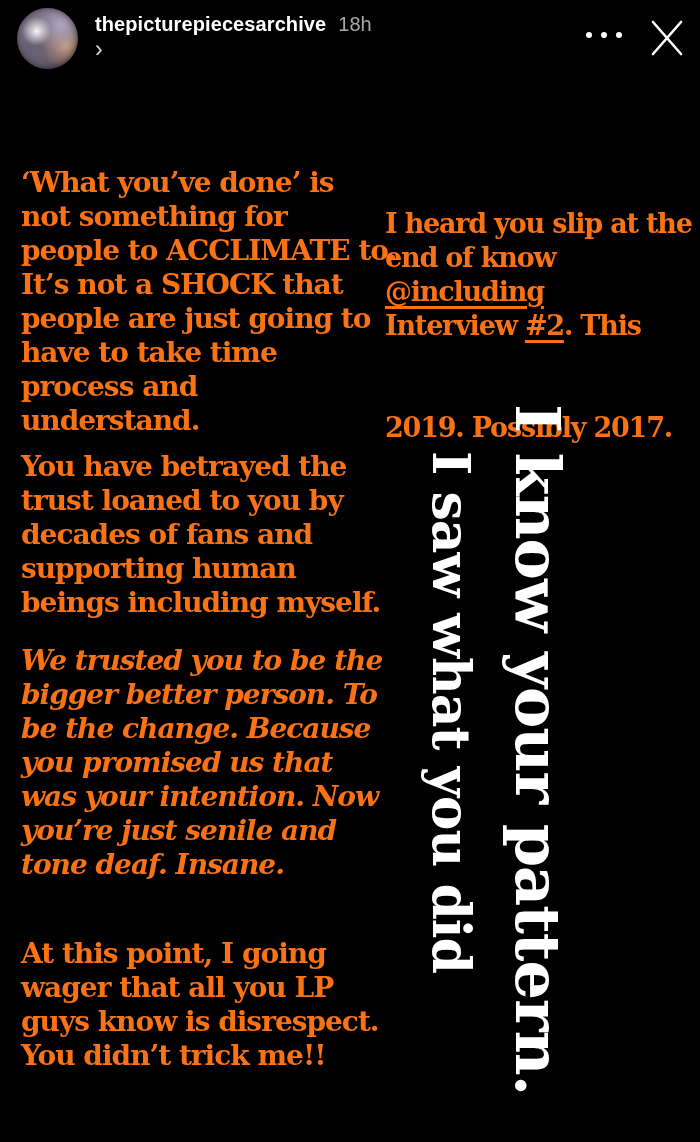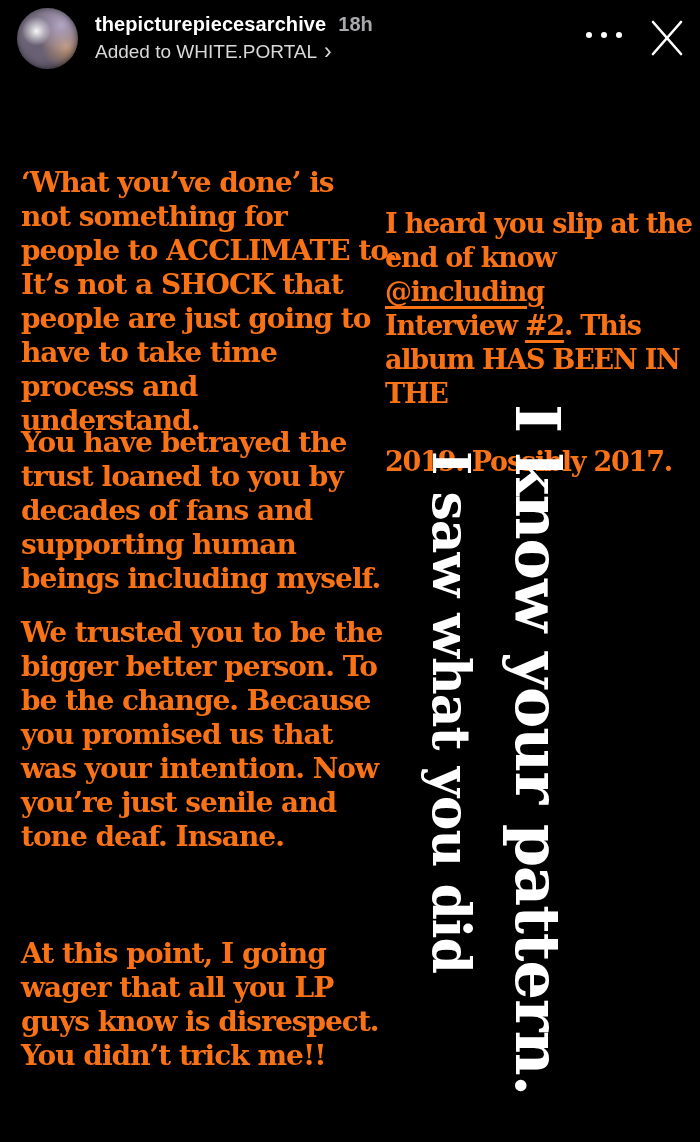--- a/index.html
+++ b/index.html
@@ -24,21 +24,21 @@
       radial-gradient(circle at 80% 62%, #c59a79, rgba(197,154,121,0) 40%),
       radial-gradient(circle at 38% 75%, #6b6276, rgba(107,98,118,0) 55%),
       linear-gradient(135deg, #8d8398 0%, #55505e 60%, #332f38 100%);
     box-shadow: inset 0 0 6px rgba(0,0,0,0.55);
   }
   .hmeta { position: absolute; left: 95px; top: 13px; }
   .hrow1 { display: flex; align-items: baseline; gap: 12px; }
   .username {
     color: #ffffff; font-size: 20px; font-weight: 700; letter-spacing: 0.1px;
   }
-  .time { color: #a9a9ad; font-size: 20px; font-weight: 700; text-align: center; }
+  .time { color: #a9a9ad; font-size: 20px; font-weight: 400; text-align: center; }
   .hrow2 {
     margin-top: 5px; display: flex; align-items: center; gap: 7px;
     color: #d9d9d9; font-size: 19px; font-weight: 400;
   }
   .chev { font-size: 23px; line-height: 19px; color: #d9d9d9; position: relative; top: -1px; }
 
   .more-btn {
     position: absolute; left: 584px; top: 24px;
     display: flex; gap: 9px; padding: 8px 2px; cursor: pointer;
   }
@@ -51,22 +51,22 @@
     position: absolute;
     color: #f97316;
     font-family: "DejaVu Serif", "Liberation Serif", serif;
     font-weight: 700;
     font-size: 28px;
     line-height: 34px;
     letter-spacing: -1px;
     white-space: pre-line;
   }
   #block-1 { left: 21px; top: 166px; }
-  #block-2 { left: 21px; top: 426px; }
-  #block-3 { left: 21px; top: 616px; }
+  #block-2 { left: 21px; top: 450px; }
+  #block-3 { left: 21px; top: 644px; font-style: italic; }
   #block-4 { left: 21px; top: 937px; }
 
   #block-right {
     left: 385px; top: 207px;
     width: 320px;
     font-size: 27px;
     letter-spacing: -1.2px;
     white-space: normal;
   }
   .uline {
@@ -96,21 +96,20 @@
 
   <header>
     <div class="avatar"></div>
 
     <div class="hmeta">
       <div class="hrow1">
         <span class="username">thepicturepiecesarchive</span>
         <span class="time">18h</span>
       </div>
       <div class="hrow2">
-        <span>Added to WHITE.PORTAL</span>
         <span class="chev">›</span>
       </div>
     </div>
 
     <div class="more-btn">
       <span class="dot"></span>
       <span class="dot"></span>
       <span class="dot"></span>
     </div>
 
@@ -144,21 +143,21 @@
 tone deaf. Insane.</div>
   <div class="tblock" id="block-4">At this point, I going
 wager that all you LP
 guys know is disrespect.
 You didn’t trick me!!</div>
 
   <div class="tblock" id="block-right">
     <span>I heard you slip at the</span><br>
     <span>end of know </span><span class="uline">@including</span><br>
     <span>Interview </span><span class="uline">#2</span><span>. This</span><br>
-    <span>album HAS BEEN IN THE</span><br>
+    <br>
     <br>
     <span>2019. Possibly 2017.</span>
   </div>
 
   <div class="vtext" id="vtext-big">I know your pattern.</div>
   <div class="vtext" id="vtext-small">I saw what you did</div>
 
 </div>
 
 </body></html>

